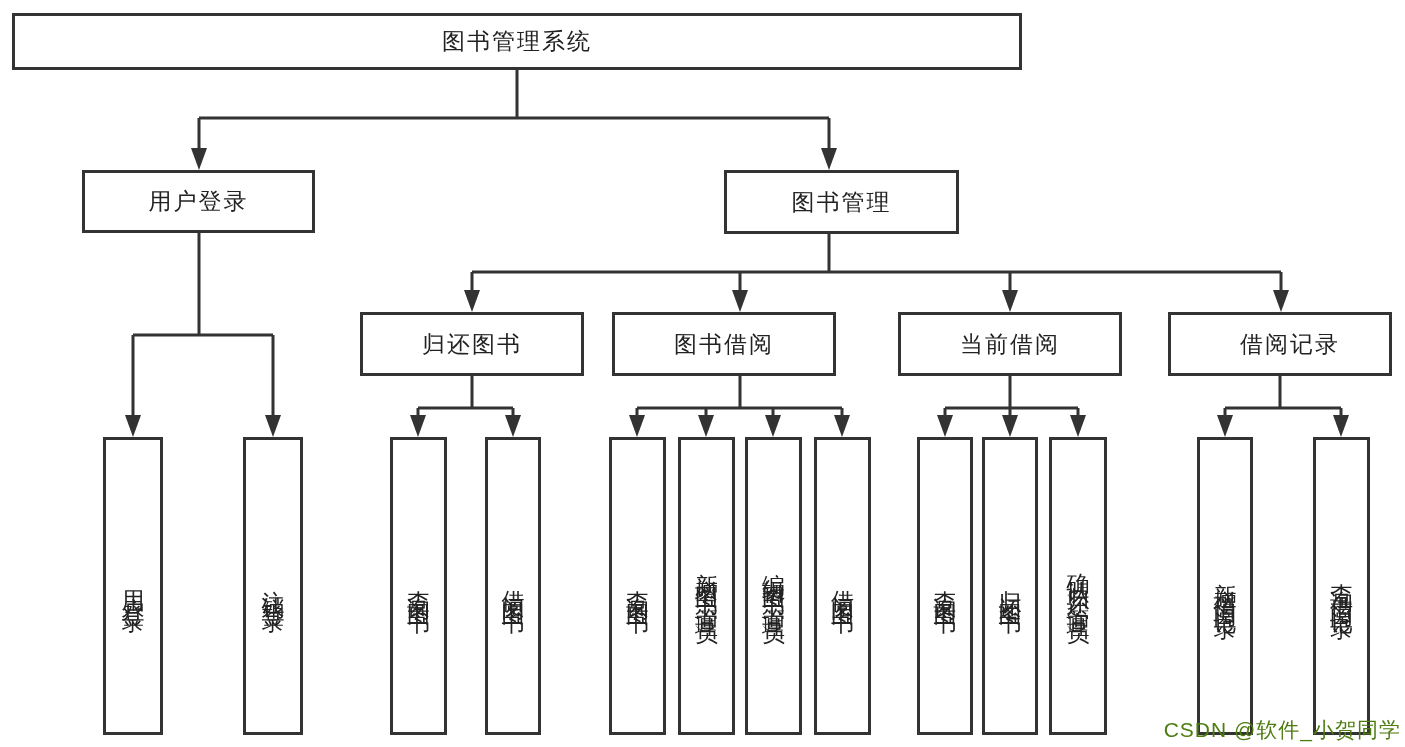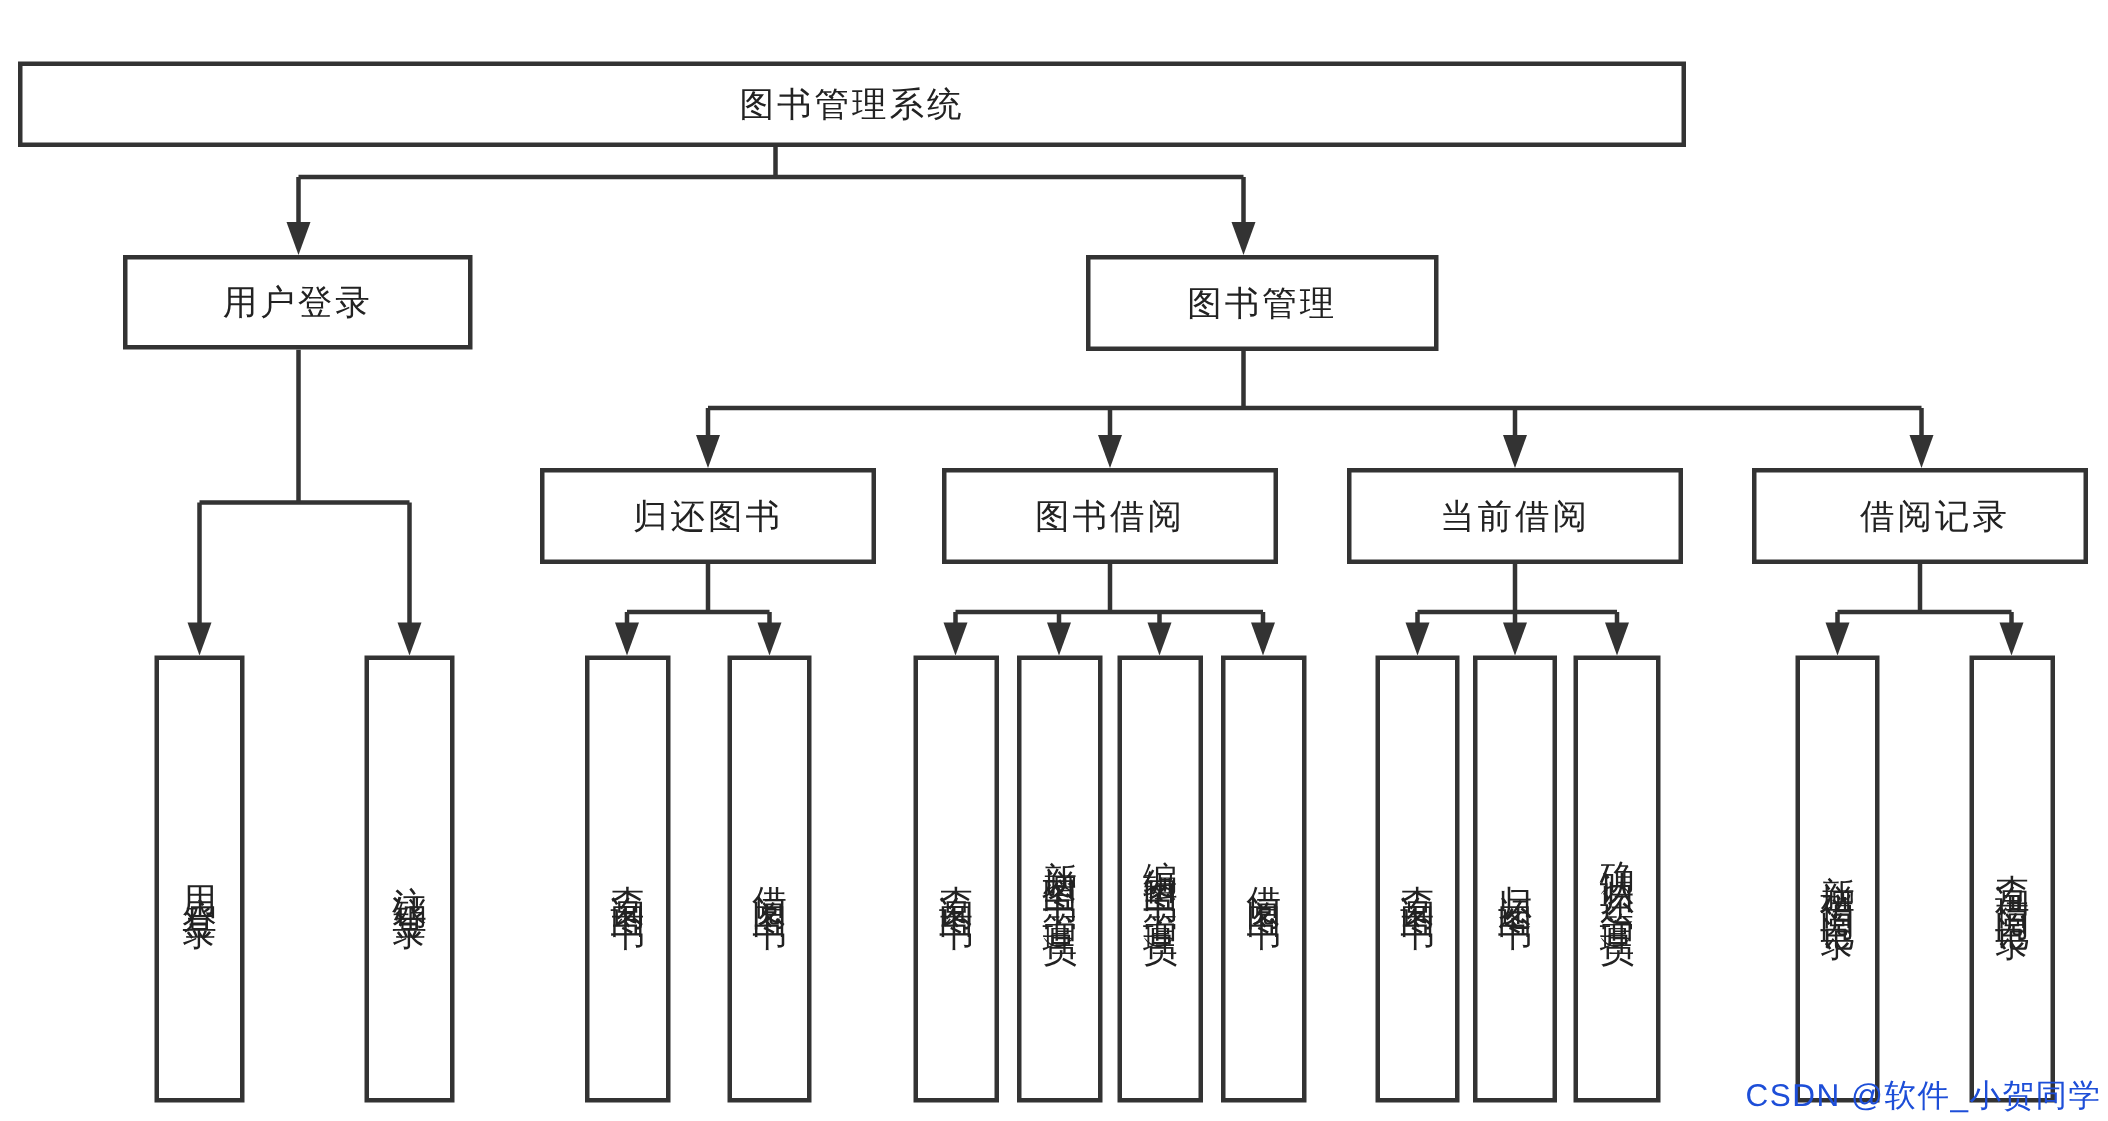--- a/index.html
+++ b/index.html
@@ -11,48 +11,48 @@
   .box {
     position:absolute; background:#ffffff; border:3px solid #333333;
     box-sizing:border-box; display:flex; align-items:center; justify-content:center;
   }
   .hlabel { font-size:23px; letter-spacing:2px; white-space:nowrap; }
   .vtext {
     writing-mode:vertical-rl; text-orientation:mixed;
     font-size:23px; letter-spacing:7px; line-height:1; white-space:nowrap;
   }
   
-  .root   { left:12px;   top:13px;  width:1112px; height:57px;margin-top:28px; }
+  .root   { left:12px;   top:13px;  width:1010px; height:57px; }
   
   .n-user { left:82px;   top:170px; width:233px;  height:63px; }
   .n-mgmt { left:724px;  top:170px; width:235px;  height:64px; }
   
   .lvl3   { top:312px; width:224px; height:64px; }
   .n-new  { left:360px; }
-  .n-bor  { left:628px; }
+  .n-bor  { left:612px; }
   .n-cur  { left:898px; }
   .n-rec  { left:1168px;padding-left:20px; }
   
   .leaf   { top:437px; height:298px; }
   .lf-a1 { left:103px;  width:60px; }
   .lf-a2 { left:243px;  width:60px; }
   .lf-b1 { left:390px;  width:57px; }
   .lf-b2 { left:485px;  width:56px; }
   .lf-c1 { left:609px;  width:57px; }
   .lf-c2 { left:678px;  width:57px; }
   .lf-c3 { left:745px;  width:57px; }
   .lf-c4 { left:814px;  width:57px; }
   .lf-d1 { left:917px;  width:56px; }
   .lf-d2 { left:982px;  width:56px; }
   .lf-d3 { left:1049px; width:58px; }
   .lf-e1 { left:1197px; width:56px; }
   .lf-e2 { left:1313px; width:57px; }
   .watermark {
     position:absolute; right:4px; top:716px; font-size:21px; letter-spacing:1px;
-    color:#1d4ed8; z-index:5; white-space:nowrap;
+    color:#4d7c0f; z-index:5; white-space:nowrap;
   }
 </style>
 </head>
 <body>
 
 <div class="canvas">
 
   <svg class="connectors" width="1405" height="747" viewBox="0 0 1405 747" xmlns="http://www.w3.org/2000/svg">
     <g stroke="#333333" stroke-width="3" fill="none">
       <path d="

